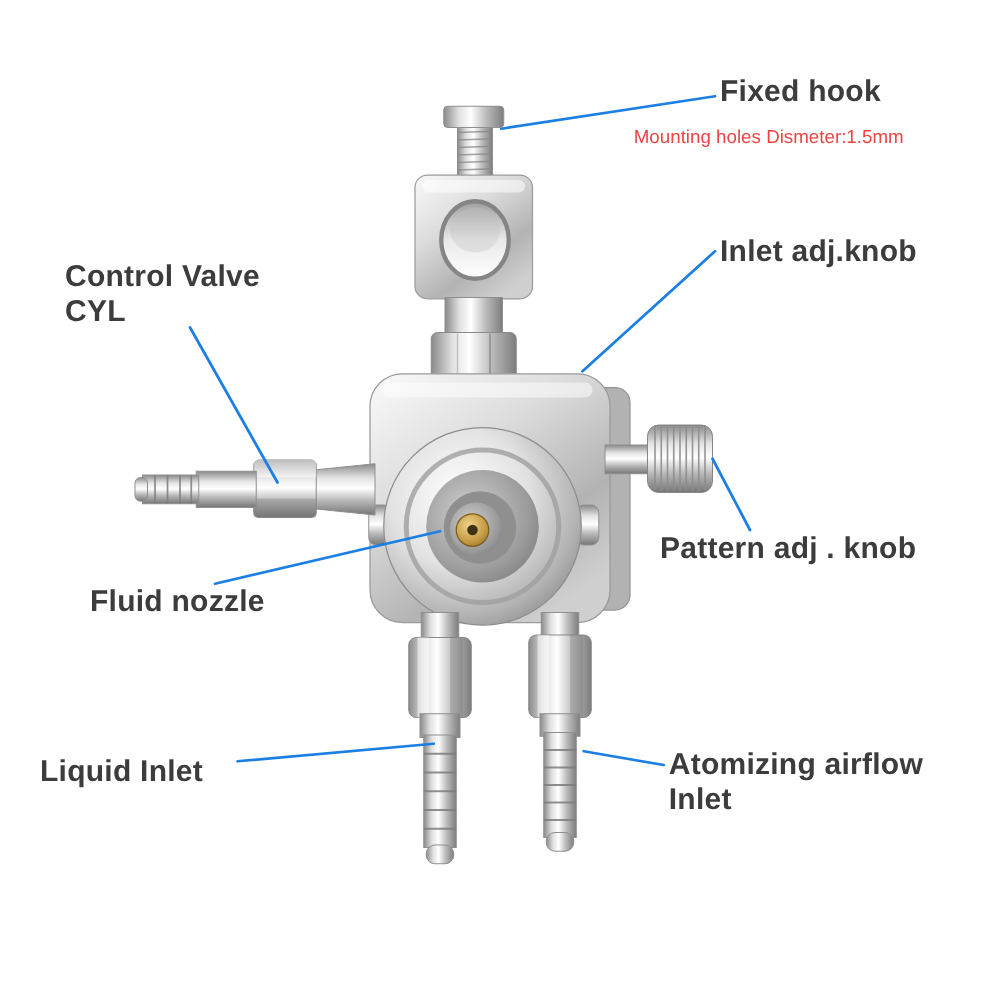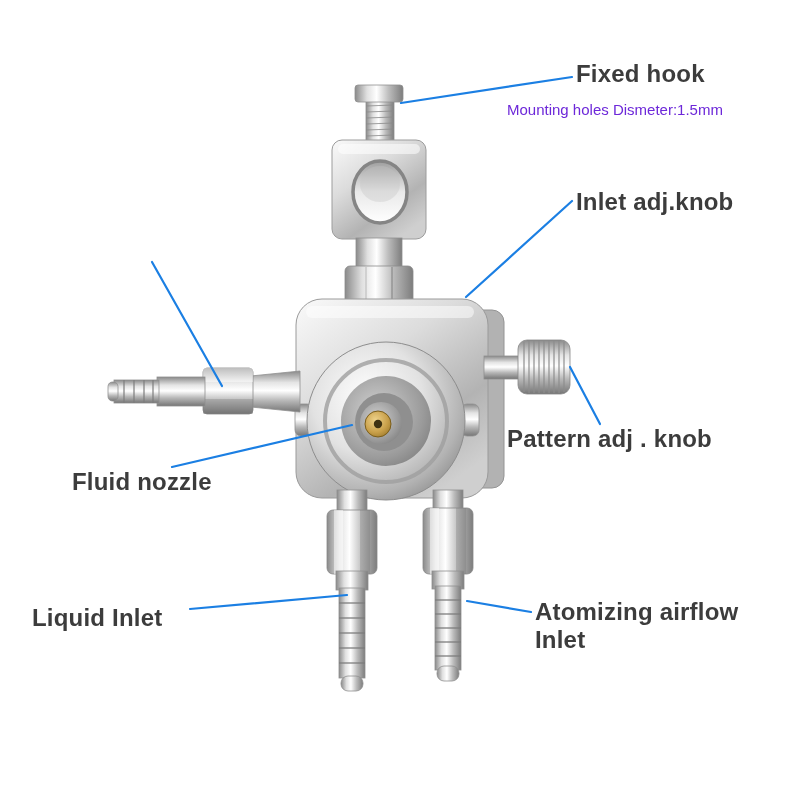--- a/index.html
+++ b/index.html
@@ -9,27 +9,27 @@
   }
   html,body{margin:0;padding:0;background:var(--background);}
   .stage{
     position:relative;width:800px;height:712px;background:var(--background);
     font-family:"Liberation Sans",sans-serif;overflow:hidden;
   }
   .scene{position:absolute;left:0;top:0;width:800px;height:800px;}
   .leader{stroke:var(--accent);stroke-width:2.2;stroke-linecap:round;}
   .lbl{position:absolute;color:var(--text);white-space:nowrap;}
   .bold{font-weight:700;font-size:24px;letter-spacing:0.2px;}
-  .small{font-weight:400;font-size:15px;color:#6d28d9;}
+  .small{font-weight:400;font-size:15px;color:#ef4444;}
   .line{display:block;line-height:1.18;}
   .lbl-fixed-hook{left:576px;top:60px;}
   .lbl-mounting{left:507px;top:101px;}
   .lbl-fluid-adj{left:576px;top:188px;}
   .lbl-control{left:52px;top:208px;}
-  .lbl-pattern{left:507px;top:425px;}
+  .lbl-pattern{left:528px;top:425px;}
   .lbl-nozzle{left:72px;top:468px;}
   .lbl-liquid{left:32px;top:604px;}
   .lbl-atomizing{left:535px;top:598px;}
 </style>
 </head>
 <body>
 
 <div class="stage">
 
   <svg class="scene" viewBox="0 0 800 800" aria-hidden="true">
@@ -202,20 +202,24 @@
       <line class="leader" x1="570" y1="367" x2="600" y2="424"></line>
       <line class="leader" x1="172" y1="467" x2="352" y2="425"></line>
       <line class="leader" x1="190" y1="609" x2="347" y2="595"></line>
       <line class="leader" x1="467" y1="601" x2="531" y2="612"></line>
     </g>
   </svg>
 
   <div class="lbl bold lbl-fixed-hook">Fixed hook</div>
   <div class="lbl small lbl-mounting">Mounting holes Dismeter:1.5mm</div>
   <div class="lbl bold lbl-fluid-adj">Inlet adj.knob</div>
+  <div class="lbl bold lbl-control">
+    <span class="line">Control Valve</span>
+    <span class="line">CYL</span>
+  </div>
   <div class="lbl bold lbl-pattern">Pattern adj . knob</div>
   <div class="lbl bold lbl-nozzle">Fluid nozzle</div>
   <div class="lbl bold lbl-liquid">Liquid Inlet</div>
   <div class="lbl bold lbl-atomizing">
     <span class="line">Atomizing airflow</span>
     <span class="line">Inlet</span>
   </div>
 
 </div>
 

